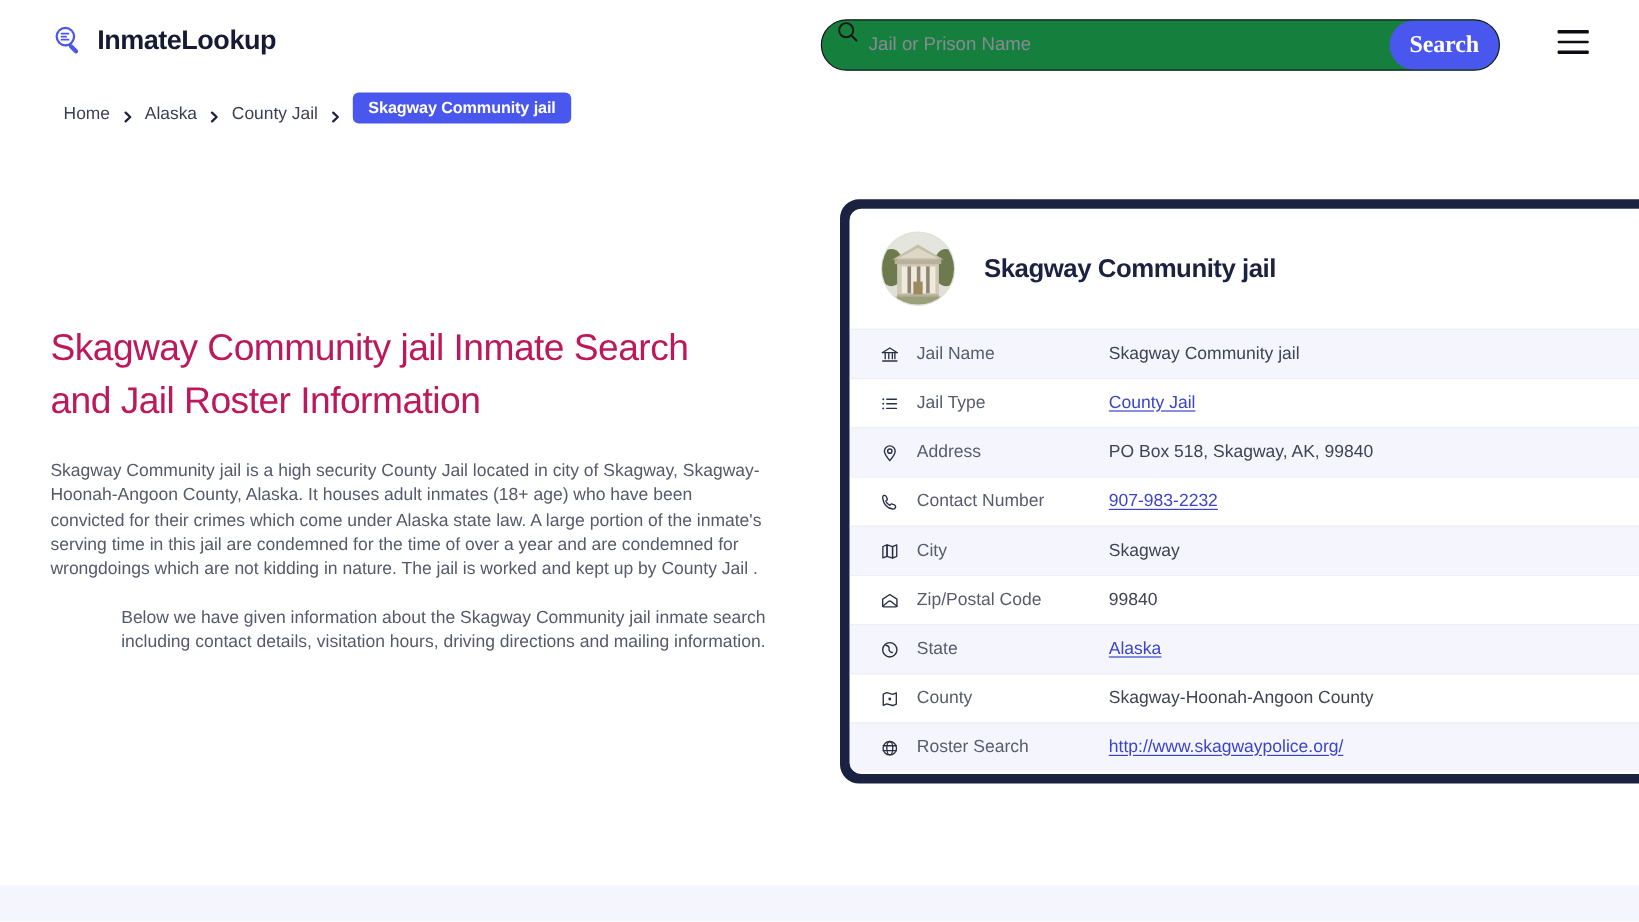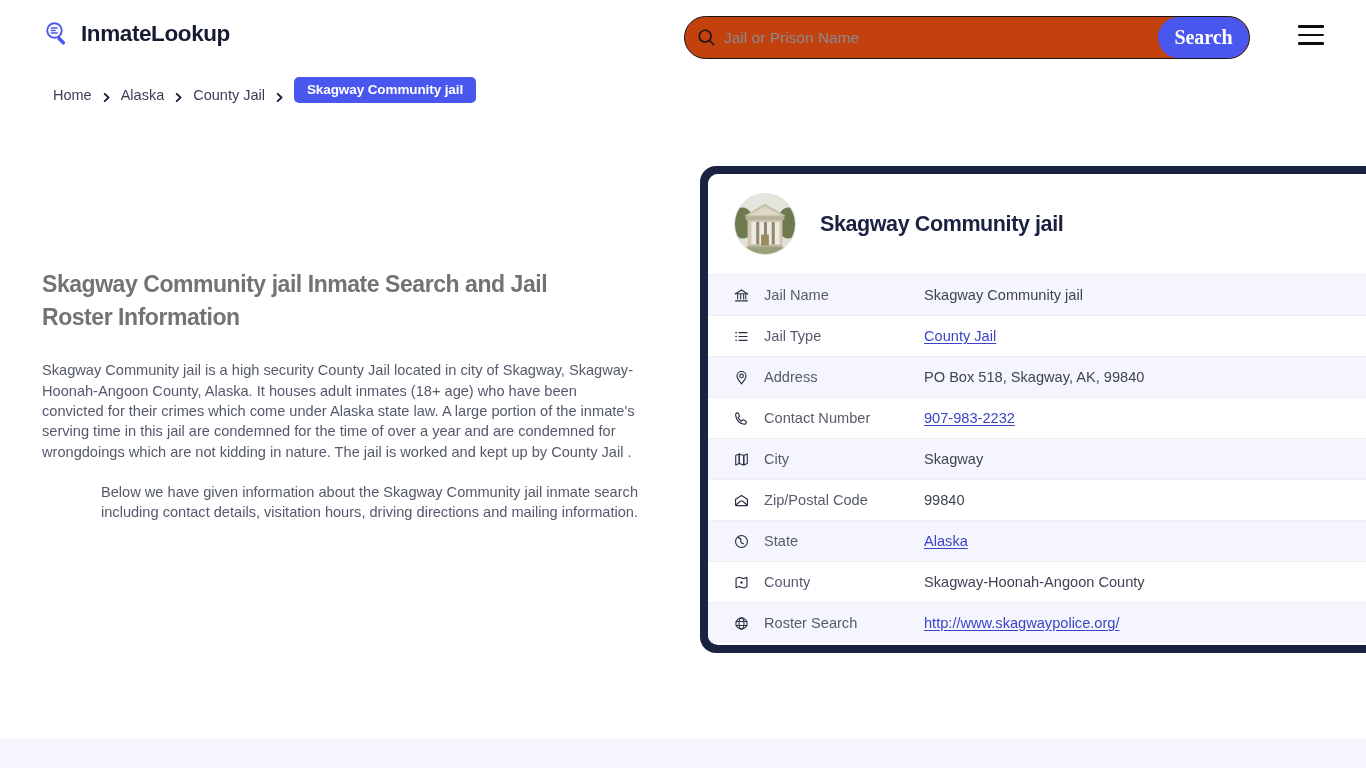--- a/index.html
+++ b/index.html
@@ -28,22 +28,22 @@
   .brand-text {
     font-size: 22.5px; font-weight: 700; color: #161b33;
     letter-spacing: -0.4px; white-space: nowrap;
   }
 
   .searchwrap {
     position: absolute; left: 684px; top: 16px;
     width: 566px; height: 43px;
     border: 1.6px solid #14141c;
     border-radius: 22px;
-    background: #c2410c;
-    display: flex; align-items: center;
+    background: #15803d;
+    display: flex; 
     overflow: hidden;
   }
   .search-icon { margin-left: 12px; width: 19px; height: 19px; flex: none; }
   .search-input {
     flex: 1 1 auto; height: 100%;
     border: none; outline: none; background: transparent;
     font-family: "Liberation Sans", sans-serif;
     font-size: 15.5px; color: #14141c;
     padding: 0 10px 0 8px;
   }
@@ -86,22 +86,22 @@
   .crumb-current {
     background: #4a57ee; color: #ffffff;
     font-weight: 700; font-size: 13.5px;
     padding: 5px 13px 6px; border-radius: 5px;
     white-space: nowrap; letter-spacing: -0.1px;
   }
 
   
   .left-col { position: absolute; left: 42px; top: 268px; width: 600px; }
   .page-title {
-    font-size: 23px; line-height: 1.42; font-weight: 700;
-    color: #737373; letter-spacing: -0.45px;
+    font-size: 31px; line-height: 1.42; font-weight: 400;
+    color: #be185d; letter-spacing: -0.45px;
     max-width: 560px;
   }
   .body-para {
     margin-top: 27px;
     font-size: 14.6px; line-height: 1.395; color: #55596b;
     max-width: 596px;
   }
   .body-para + .body-para { margin-top: 20px; text-align: right; }
 
   

